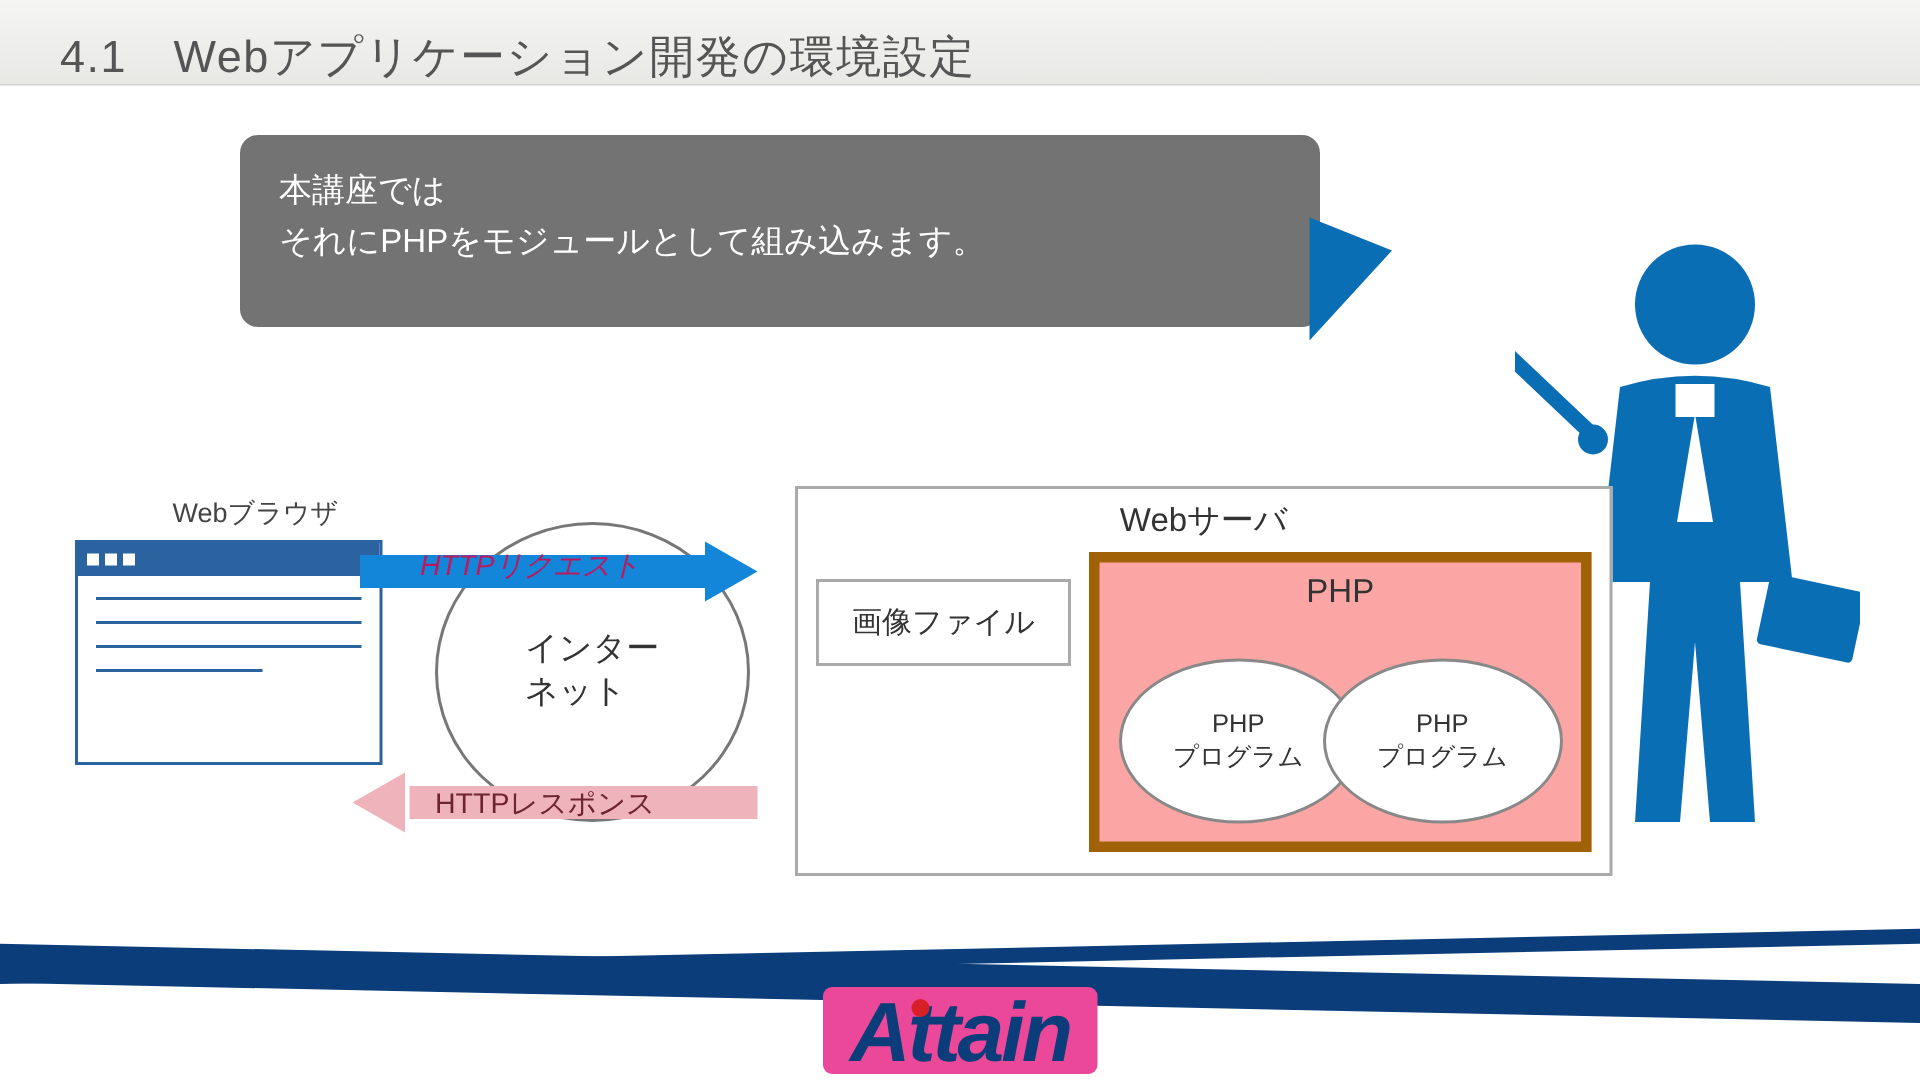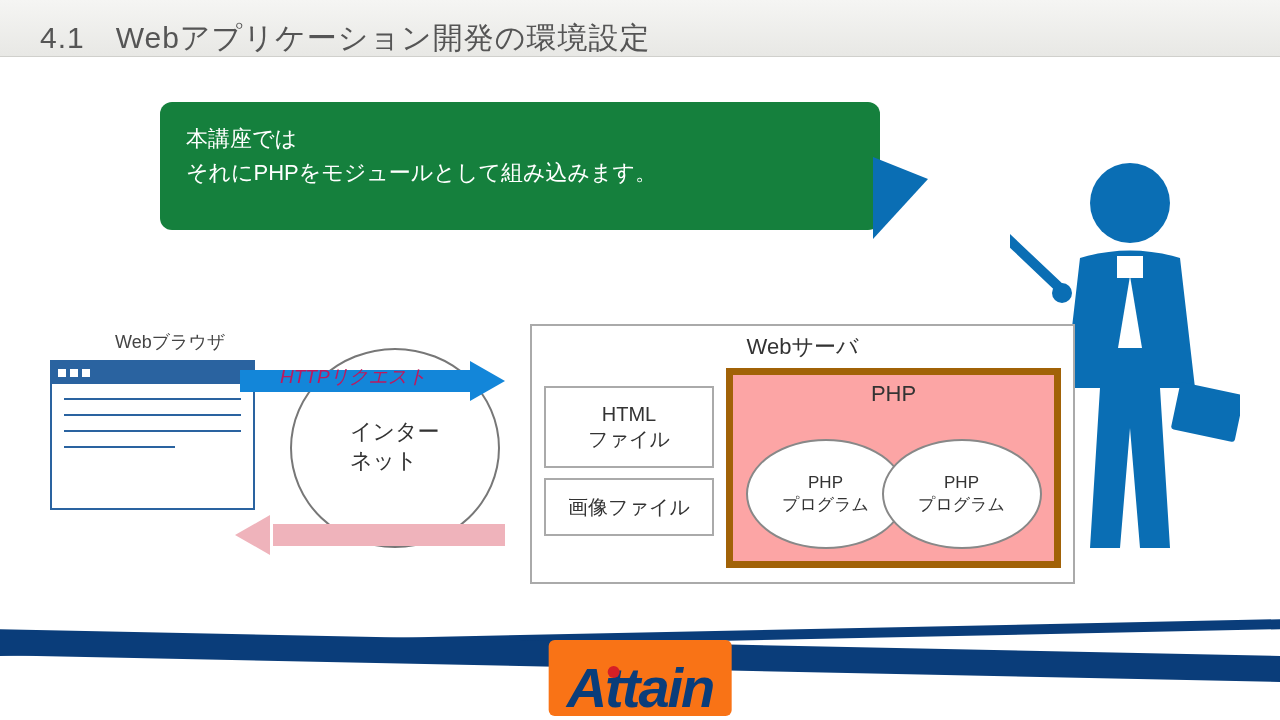--- a/index.html
+++ b/index.html
@@ -19,23 +19,23 @@
   padding: 18px 40px;
 }
 .header h1 { font-size: 30px; font-weight: 400; color: #555; letter-spacing: 1px; }
 .canvas {
   position: absolute;
   top: 78px; left: 0; right: 0; bottom: 0;
 }
 
 .bubble {
   position: absolute;
-  top: 24px; left: 160px;
+  top: 12px; left: 160px;
   width: 720px;
-  background: #15803d;
+  background: #737373;
   color: #fff;
   padding: 20px 26px 26px;
   border-radius: 12px;
   font-size: 22px;
   line-height: 1.55;
 }
 .bubble .tail {
   position: absolute;
   right: -48px; top: 55px;
   width: 0; height: 0;
@@ -126,21 +126,21 @@
 }
 .oval + .oval { margin-left: -24px; }
 
 
 .ribbon1 { position: absolute; left: 0; right: 0; bottom: 64px; height: 10px;
   background: #0a3d7a; transform: skewY(-1.2deg); transform-origin: left; }
 .ribbon2 { position: absolute; left: 0; right: 0; bottom: 38px; height: 26px;
   background: #0a3d7a; transform: skewY(1.2deg); transform-origin: right; }
 .logo-wrap {
   position: absolute; left: 50%; bottom: 4px; transform: translateX(-50%);
-  background: #f97316; padding: 20px 18px 0; border-radius: 6px;
+  background: #ec4899; padding: 2px 18px 0; border-radius: 6px;
 }
 .logo {
   font-family: "Arial Black", sans-serif;
   font-size: 56px; font-weight: 900; font-style: italic;
   color: #0a3d7a; letter-spacing: -2px;
   position: relative; line-height: 1;
 }
 .logo .dot {
   position: absolute; top: 6px; right: 94px;
   width: 12px; height: 12px; background: #d61f26; border-radius: 50%;
@@ -191,28 +191,27 @@
 ネット</div>
 
     <div class="arrow-req">
       <div class="shaft"></div>
         <div class="head"></div>
       <div class="txt">HTTPリクエスト</div>
     </div>
     <div class="arrow-res">
       <div class="shaft"></div>
         <div class="head"></div>
+      <div class="txt">HTTPレスポンス</div>
     </div>
 
     <div class="server">
       <div class="server-title">Webサーバ</div>
       <div class="server-inner">
         <div class="left-col">
-          <div class="file-box" style="white-space:pre-line">HTML
-ファイル</div>
           <div class="file-box small">画像ファイル</div>
         </div>
         <div class="php-box">
           <div class="php-title">PHP</div>
           <div class="php-ovals">
             <div class="oval" style="white-space:pre-line">PHP
 プログラム</div>
             <div class="oval" style="white-space:pre-line">PHP
 プログラム</div>
           </div>

